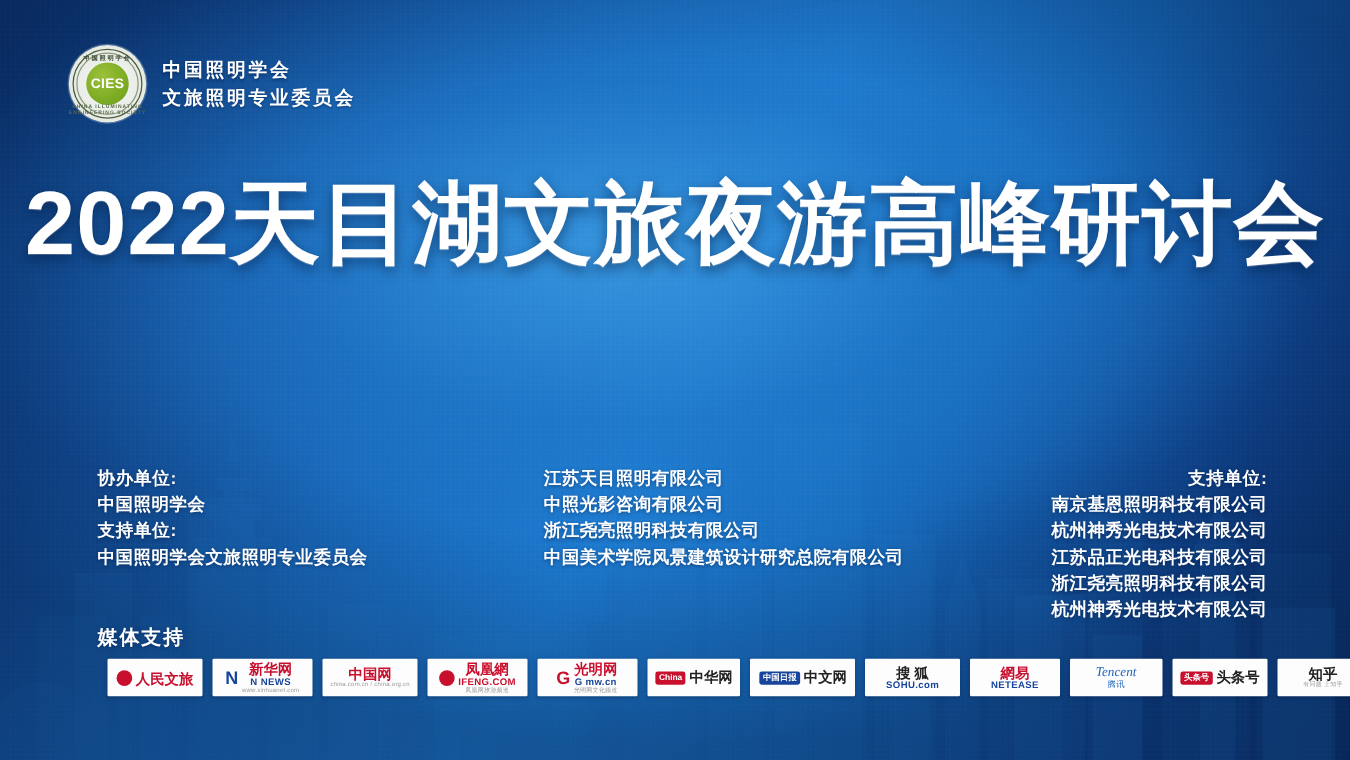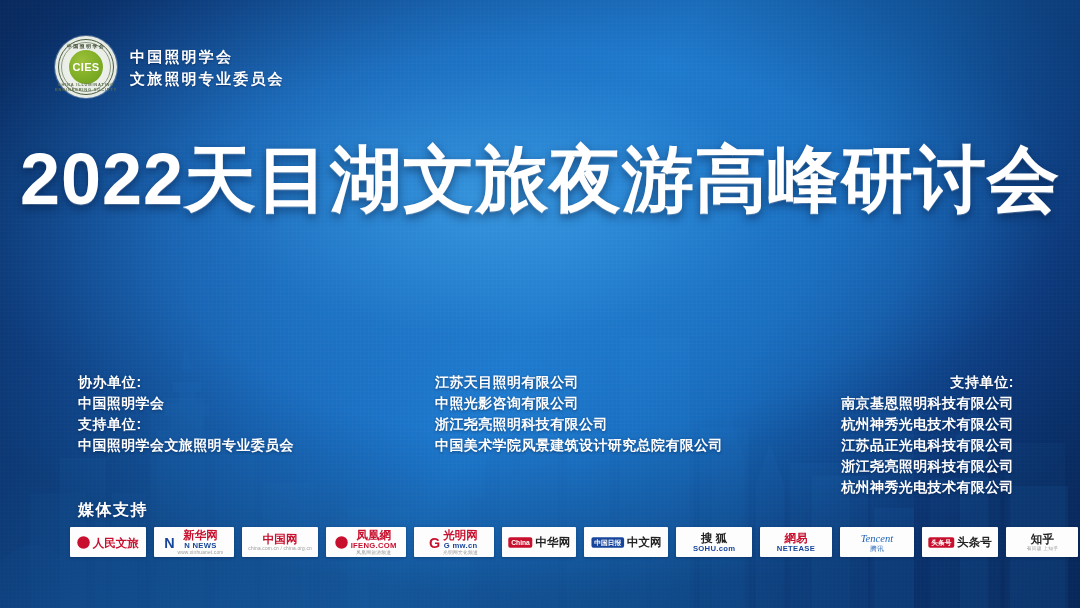--- a/index.html
+++ b/index.html
@@ -79,21 +79,21 @@
   .col.mid{left:435px;}
   .col.right{right:66px;text-align:right;}
   .col .hd{color:#ffffff;font-size:14px;font-weight:700;letter-spacing:.6px;line-height:21px;
            text-shadow:0 1px 3px rgba(3,26,64,.5);}
   .col .ln{color:#ffffff;font-size:14px;font-weight:700;letter-spacing:.4px;line-height:21px;white-space:nowrap;
            text-shadow:0 1px 3px rgba(3,26,64,.5);}
 
   
   .media-label{position:absolute;left:78px;top:500px;color:#fff;font-size:16px;font-weight:700;
                letter-spacing:1.5px;text-shadow:0 1px 3px rgba(3,26,64,.5);}
-  .media-row{position:absolute;left:70px;right:36px;top:527px;display:flex;gap:8px;align-items:flex-end;}
+  .media-row{position:absolute;left:86px;right:36px;top:527px;display:flex;gap:8px;align-items:flex-end;}
   .logo{height:30px;background:#fdfdfd;border-radius:1px;display:flex;align-items:center;justify-content:center;
         box-shadow:0 1px 3px rgba(2,22,55,.3);flex:0 0 auto;padding:0 6px;box-sizing:border-box;}
   .logo .inner{display:flex;align-items:center;gap:3px;transform:scale(.96);}
   .lg-cn{font-size:12px;font-weight:700;color:#c8102e;line-height:1;white-space:nowrap;}
   .lg-cn.blue{color:#17459b;}
   .lg-cn.dark{color:#222;}
   .lg-sub{font-size:5px;color:#9a9a9a;line-height:1;letter-spacing:.2px;white-space:nowrap;}
   .lg-lat{font-size:8px;font-weight:700;color:#17459b;line-height:1;letter-spacing:.3px;white-space:nowrap;}
   .lg-lat.red{color:#c8102e;}
   .lg-stack{display:flex;flex-direction:column;align-items:center;gap:1px;}

